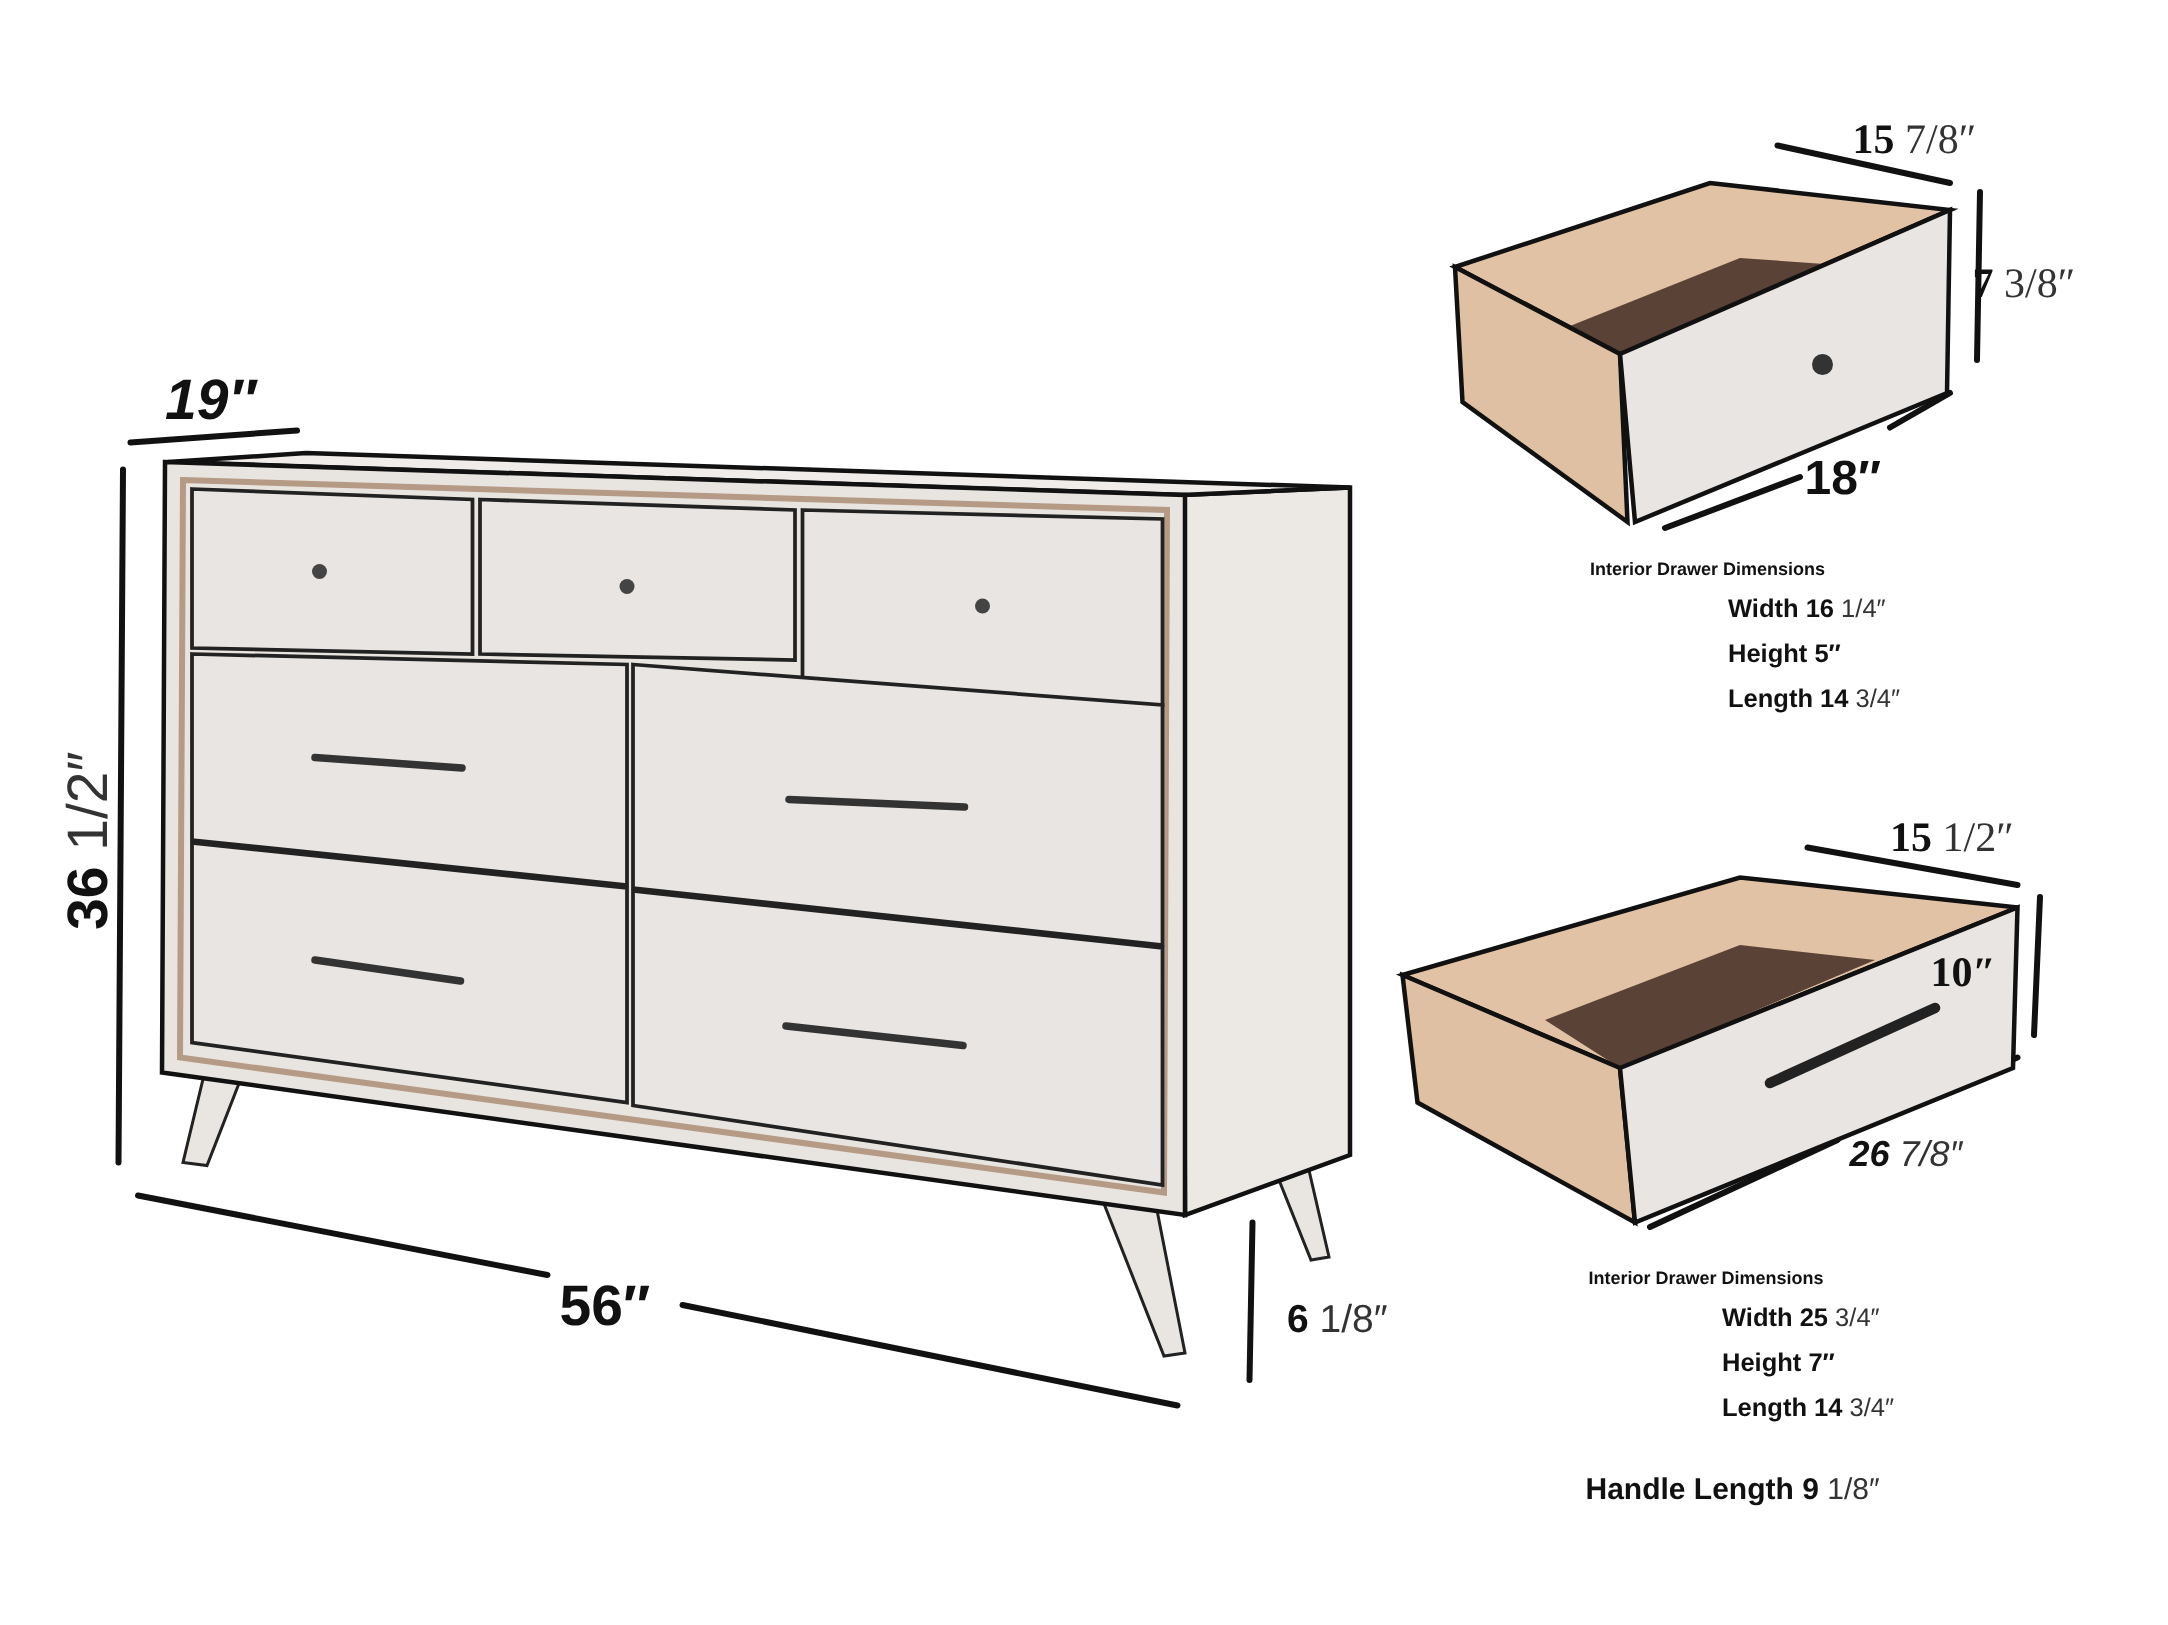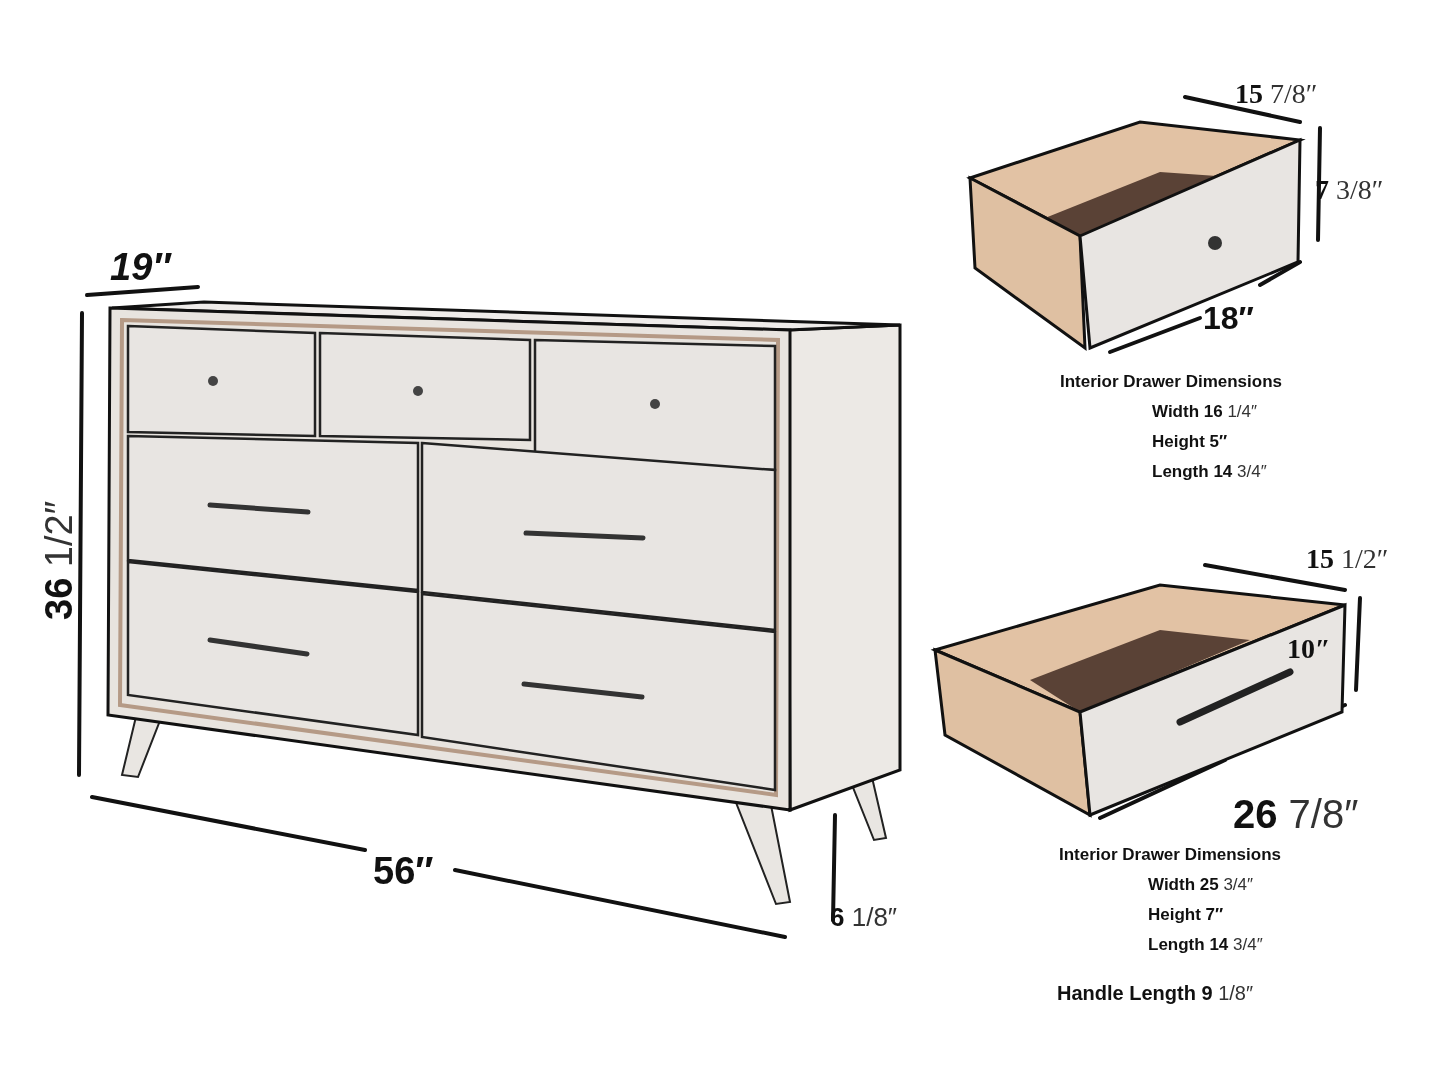--- a/index.html
+++ b/index.html
@@ -5,21 +5,21 @@
   html,body{margin:0;padding:0;background:#fff;}
   body{width:1445px;height:1083px;position:relative;overflow:hidden;font-family:"Liberation Sans","DejaVu Sans",sans-serif;color:#111;}
   svg.art{position:absolute;left:0;top:0;}
   .lbl{position:absolute;white-space:nowrap;line-height:1;}
   .b{font-weight:bold;}
   .l{font-weight:normal;color:#333;}
   .big{font-size:38px;}
   .med{font-size:26px;}
   .sm{font-size:28px;font-family:Liberation Serif, serif;}
   .info{position:absolute;}
-  .info .hd{font-size:17px;font-weight:bold;}
+  .info .hd{font-size:12px;font-weight:bold;}
   .info .row{font-size:17px;font-weight:bold;margin-top:10px;}
 </style>
 </head>
 <body>
 
 <svg class="art" width="1445" height="1083" viewBox="0 0 1445 1083">
 
   <g stroke="#111" stroke-width="4" stroke-linecap="round" fill="none">
     <line x1="87" y1="295" x2="198" y2="287"></line>
     <line x1="82" y1="313" x2="79" y2="775"></line>
@@ -98,21 +98,21 @@
 
 <div class="lbl big" style="left:110px;top:248px;font-style:italic;">
   <span class="b">19″</span><span class="l"></span>
 </div>
 <div class="lbl big" style="left:40px;top:620px;transform:rotate(-90deg);transform-origin:left top;">
   <span class="b">36</span><span class="l"> 1/2″</span>
 </div>
 <div class="lbl big" style="left:373px;top:852px;">
   <span class="b">56″</span><span class="l"></span>
 </div>
-<div class="lbl med" style="left:830px;top:866px;margin-top:38px;">
+<div class="lbl med" style="left:858px;top:866px;">
   <span class="b">6</span><span class="l"> 1/8″</span>
 </div>
 
 <div class="lbl sm" style="left:1235px;top:80px;">
   <span class="b">15</span><span class="l"> 7/8″</span>
 </div>
 <div class="lbl sm" style="left:1315px;top:176px;">
   <span class="b">7</span><span class="l"> 3/8″</span>
 </div>
 <div class="lbl" style="left:1203px;top:302px;font-size:32px;">
@@ -120,27 +120,27 @@
 </div>
 <div class="info" style="left:1060px;top:372px;">
   <div class="hd">Interior Drawer Dimensions</div>
   <div style="padding-left:92px;">
     <div class="row"><span>Width 16</span><span class="l"> 1/4″</span></div>
     <div class="row"><span>Height 5″</span><span class="l"></span></div>
     <div class="row"><span>Length 14</span><span class="l"> 3/4″</span></div>
   </div>
 </div>
 
-<div class="lbl sm" style="left:1306px;top:545px;">
+<div class="lbl sm" style="left:1260px;top:545px;">
   <span class="b">15</span><span class="l"> 1/2″</span>
 </div>
 <div class="lbl sm" style="left:1287px;top:635px;">
   <span class="b">10″</span><span class="l"></span>
 </div>
-<div class="lbl" style="left:1233px;top:794px;font-size:40px;">
+<div class="lbl" style="left:1233px;top:758px;font-size:24px;font-style:italic;">
   <span class="b">26</span><span class="l"> 7/8″</span>
 </div>
 <div class="info" style="left:1059px;top:845px;">
   <div class="hd">Interior Drawer Dimensions</div>
   <div style="padding-left:89px;">
     <div class="row"><span>Width 25</span><span class="l"> 3/4″</span></div>
     <div class="row"><span>Height 7″</span><span class="l"></span></div>
     <div class="row"><span>Length 14</span><span class="l"> 3/4″</span></div>
   </div>
 </div>

